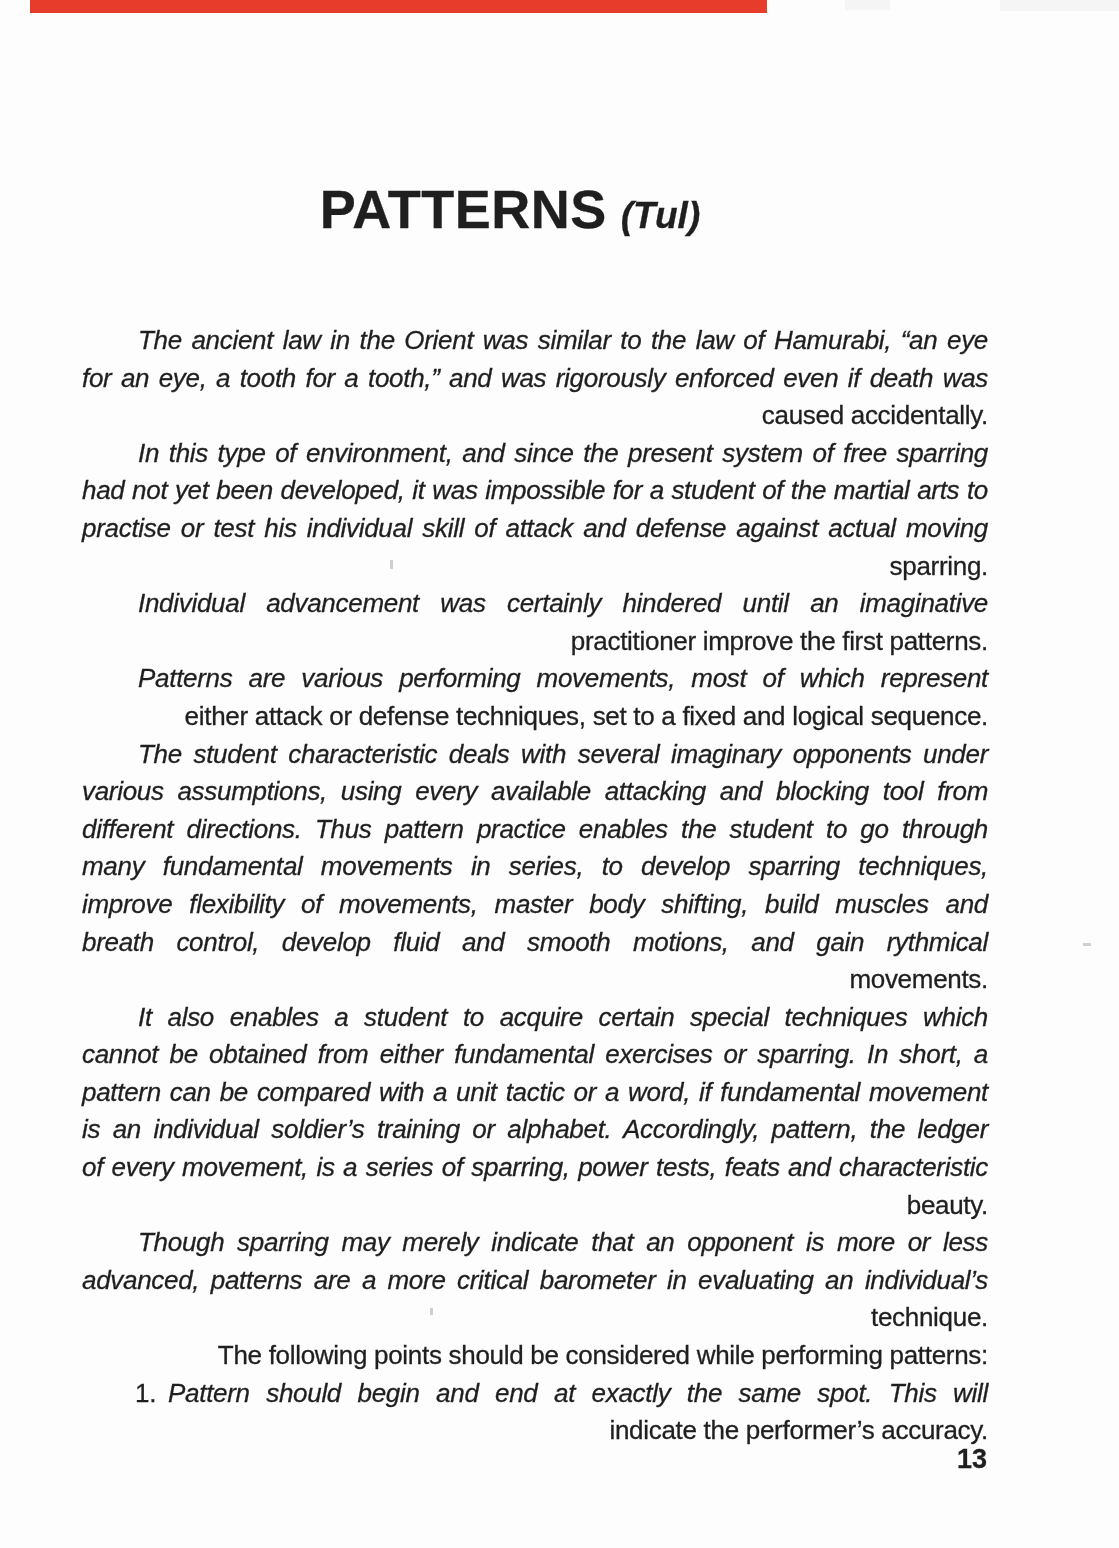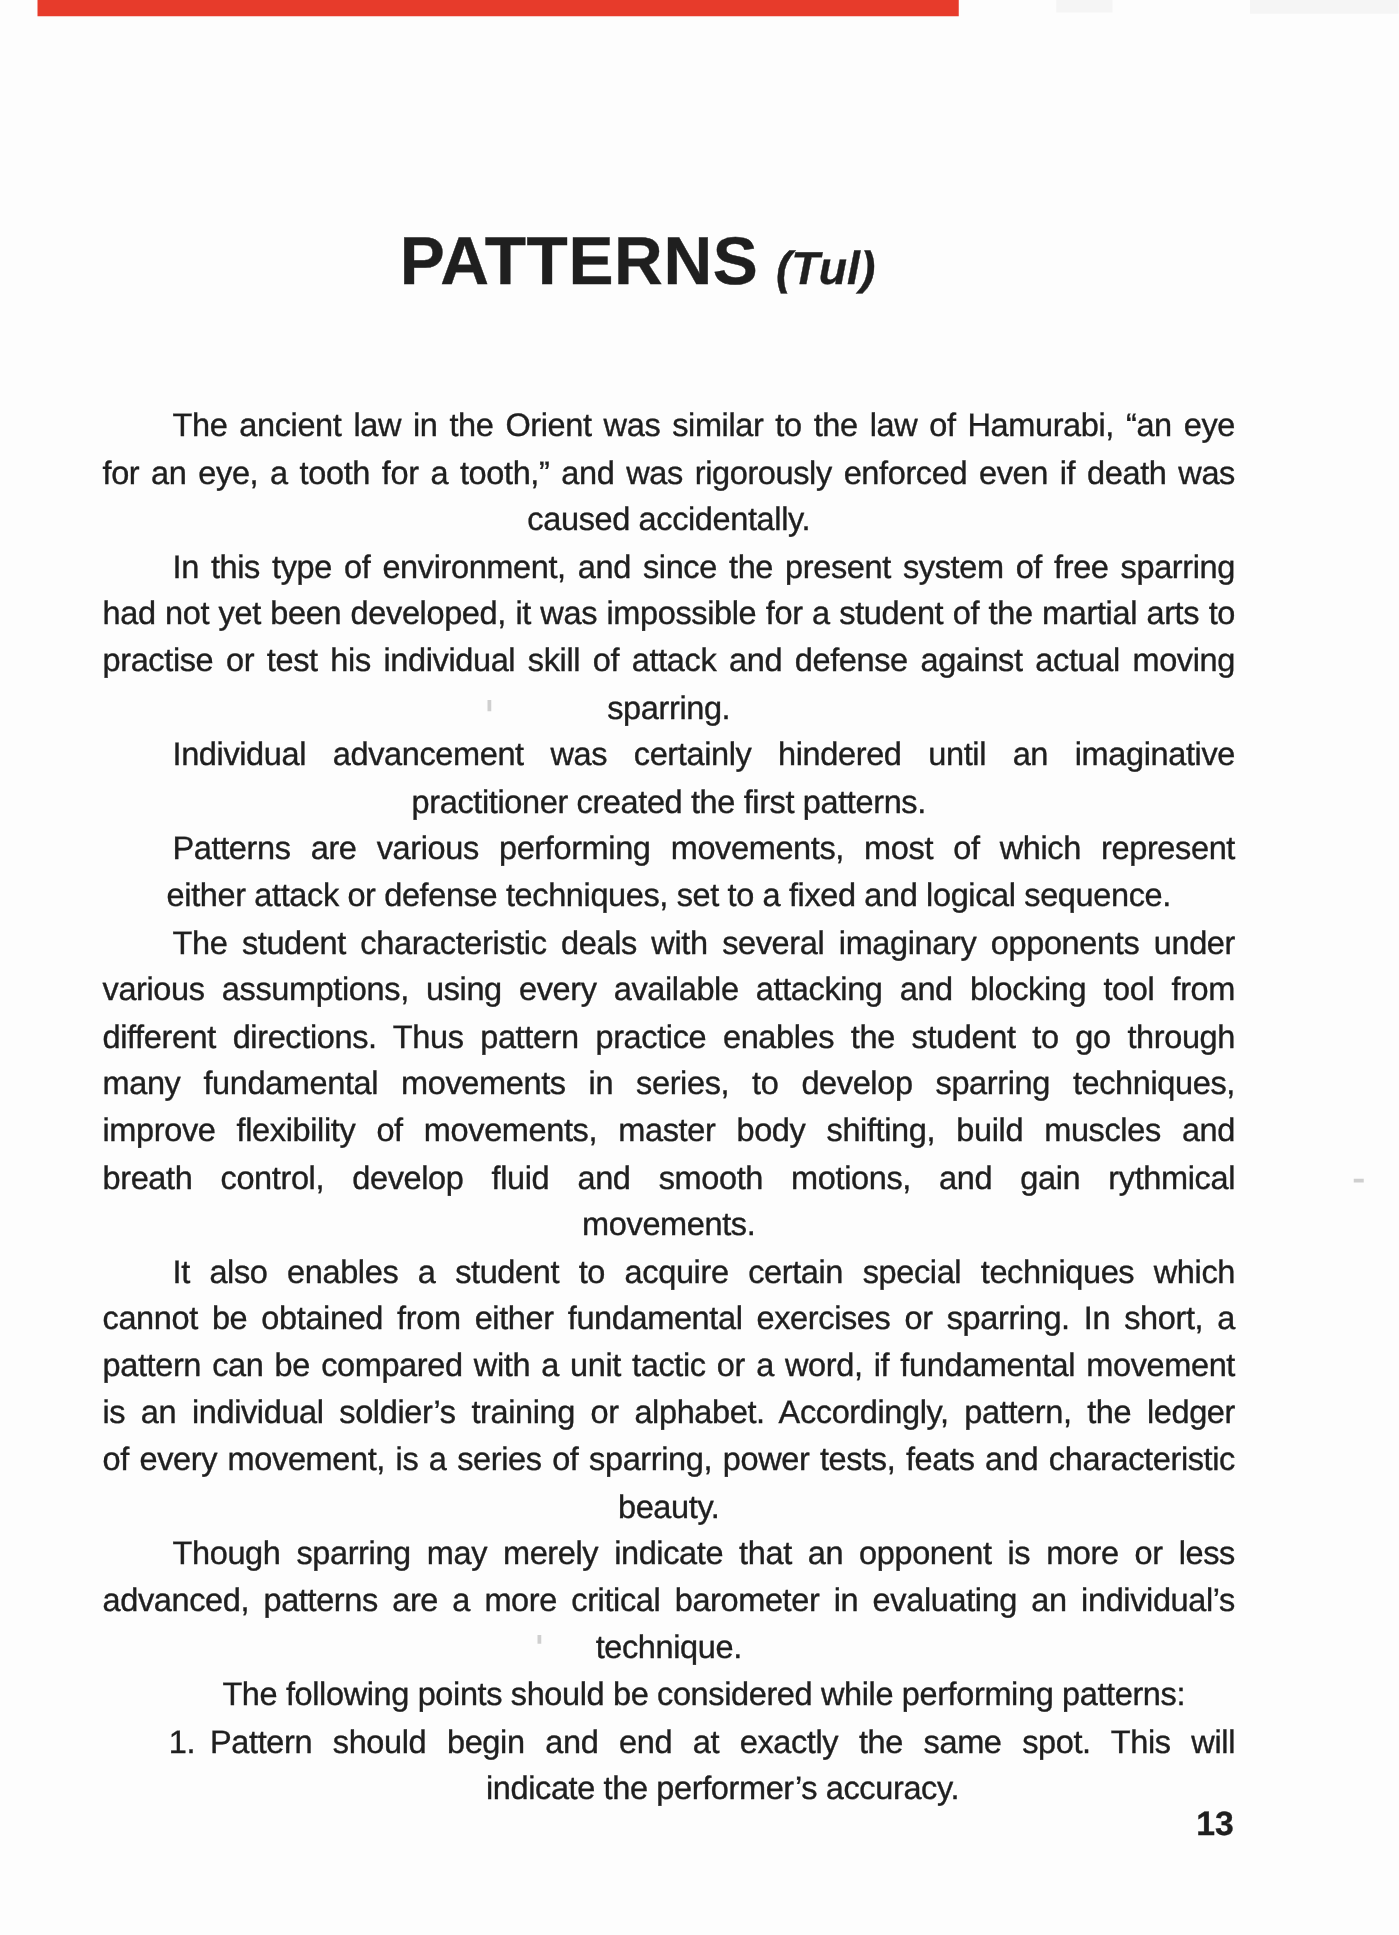--- a/index.html
+++ b/index.html
@@ -31,22 +31,22 @@
   .title-annot {
     font-size: 37px; font-weight: bold; font-style: italic;
     margin-left: 14px;
   }
 
   .body-text {
     position: absolute; left: 82px; top: 322px; width: 906px;
     font-size: 26px; line-height: 37.6px; letter-spacing: -0.3px;
   }
   .para { margin: 0; }
-  .line { text-align: center; }
-  .line.jl { text-align: justify; text-align-last: justify; }
+  .line { text-align: right; }
+  .line.jl { text-align: justify; text-align-last: justify; font-style: italic; }
   .line.first { text-indent: 56px; }
   .para.list-item { position: relative; padding-left: 86px; }
   .para.list-item .marker { position: absolute; left: 53px; top: 0; }
 
   .page-number {
     position: absolute; right: 132px; top: 1444px;
     font-size: 27px; font-weight: bold;
   }
 </style>
 </head>
@@ -71,21 +71,21 @@
       <div class="line">caused accidentally.</div>
     </div>
     <div class="para">
       <div class="line first jl">In this type of environment, and since the present system of free sparring</div>
       <div class="line jl">had not yet been developed, it was impossible for a student of the martial arts to</div>
       <div class="line jl">practise or test his individual skill of attack and defense against actual moving</div>
       <div class="line">sparring.</div>
     </div>
     <div class="para">
       <div class="line first jl">Individual advancement was certainly hindered until an imaginative</div>
-      <div class="line">practitioner created the first patterns.</div>
+      <div class="line">practitioner improve the first patterns.</div>
     </div>
     <div class="para">
       <div class="line first jl">Patterns are various performing movements, most of which represent</div>
       <div class="line">either attack or defense techniques, set to a fixed and logical sequence.</div>
     </div>
     <div class="para">
       <div class="line first jl">The student characteristic deals with several imaginary opponents under</div>
       <div class="line jl">various assumptions, using every available attacking and blocking tool from</div>
       <div class="line jl">different directions. Thus pattern practice enables the student to go through</div>
       <div class="line jl">many fundamental movements in series, to develop sparring techniques,</div>

